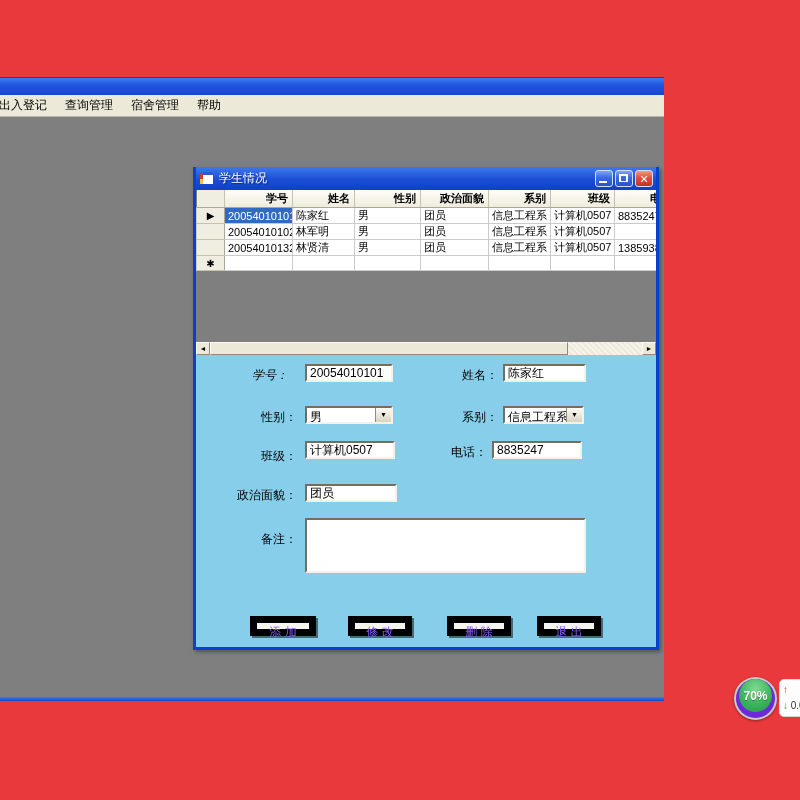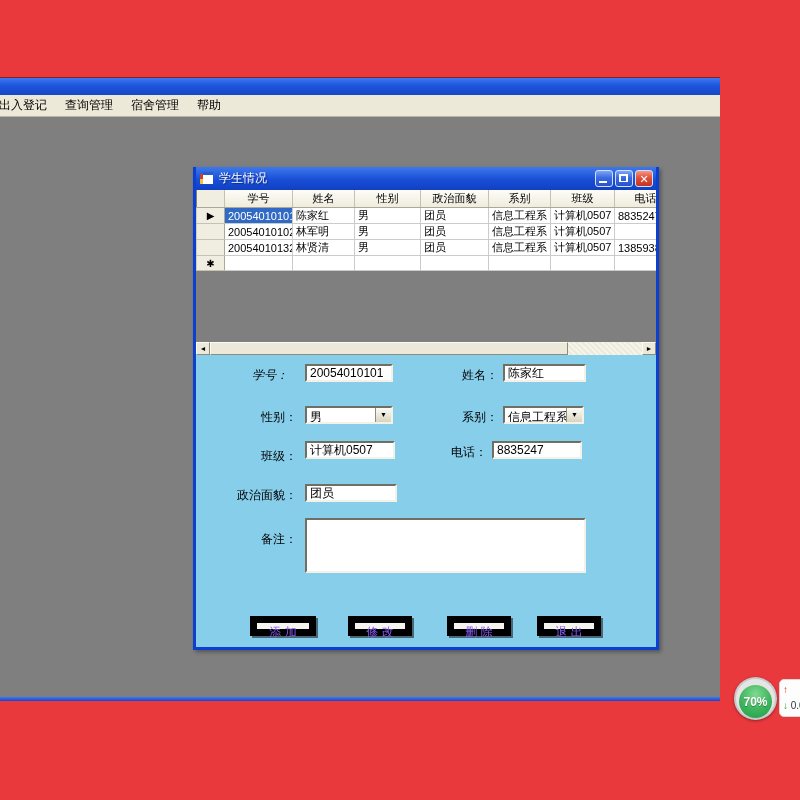--- a/index.html
+++ b/index.html
@@ -1,21 +1,21 @@
 <!DOCTYPE html>
 <html><head>
 <meta charset="utf-8">
 <style>
   * { margin:0; padding:0; box-sizing:border-box; }
   html,body { width:800px; height:800px; }
   body { font-family:"Liberation Sans","DejaVu Sans",sans-serif; }
   .page { position:relative; width:800px; height:800px; background:#ea393d; overflow:hidden; }
 
   
-  .win-strip { position:absolute; left:0; top:77px; width:720px; height:644px; }
+  .win-strip { position:absolute; left:0; top:77px; width:664px; height:644px; }
   .main-titlebar { height:18px; background:linear-gradient(180deg,#3d79f2 0%,#1e55dc 45%,#1747c8 100%); border-top:1px solid #8a1f22; }
   .menubar { height:22px; background:#ece9d8; border-bottom:1px solid #b9b5a4; display:flex; align-items:center; overflow:hidden; padding-left:0; }
   .menubar .mitem { font-size:12px; color:#000; padding:3px 9px; white-space:nowrap; cursor:default; }
   .menubar .mitem:first-child { margin-left:-10px; }
   .mdi { position:relative; height:580px; background:#7f7f7f; overflow:hidden; }
   .statusbar { position:relative; height:20px; background:#ece9d8; border-top:1px solid #ffffff; display:flex; align-items:center; }
   .spanel { height:16px; margin:1px 2px; border:1px solid; border-color:#9d9a8d #fbfaf5 #fbfaf5 #9d9a8d; font-size:12px; color:#000; display:flex; align-items:center; padding:0 4px; overflow:hidden; white-space:nowrap; }
   .spanel.p1 { width:96px; margin-left:0; border-left:none; }
   .spanel.p1 span { margin-left:-7px; }
   .spanel.p2 { width:170px; }
@@ -38,21 +38,21 @@
   .winbtn .x-glyph { position:absolute; left:0; top:1px; width:100%; text-align:center; color:#fff; font-size:11px; font-weight:bold; line-height:14px; }
 
   
   .grid-wrap { position:relative; flex:0 0 165px; background:#7f7f7f; overflow:hidden; }
   table.grid { border-collapse:collapse; table-layout:fixed; width:480px; font-size:11px; }
   table.grid col.c-rh { width:28px; }
   table.grid col.c1 { width:68px; } table.grid col.c2 { width:62px; }
   table.grid col.c3 { width:66px; } table.grid col.c4 { width:68px; }
   table.grid col.c5 { width:62px; } table.grid col.c6 { width:64px; }
   table.grid col.c7 { width:62px; }
-  table.grid th { background:linear-gradient(180deg,#fdfcf7,#efecdd); border-right:1px solid #c5c2b0; border-bottom:1px solid #aca899; text-align:center; font-weight:normal; padding:1px 4px; height:15px; white-space:nowrap; overflow:hidden; }
+  table.grid th { background:linear-gradient(180deg,#fdfcf7,#efecdd); border-right:1px solid #c5c2b0; border-bottom:1px solid #aca899; text-align:right; font-weight:bold; padding:1px 4px; height:15px; white-space:nowrap; overflow:hidden; }
   table.grid td { background:#fff; border:1px solid #cbcbcb; padding:0 3px; height:15px; white-space:nowrap; overflow:hidden; color:#000; }
   table.grid td.rowhdr { background:#f0eee1; border-right:1px solid #aca899; border-bottom:1px solid #c5c2b0; text-align:center; font-size:10px; color:#000; }
   table.grid td.selected { background:#316ac5; color:#fff; }
   table.grid th.corner { background:#f0eee1; }
 
   .hscroll { position:absolute; left:0; bottom:0; width:460px; height:13px; background:#f3f1e4; display:flex; }
   .sbtn { width:14px; height:13px; background:#ece9d8; border:1px solid; border-color:#fbfaf5 #8f8c7f #8f8c7f #fbfaf5; font-size:7px; line-height:11px; text-align:center; color:#000; flex:0 0 14px; }
   .sthumb { width:358px; height:13px; background:#ece9d8; border:1px solid; border-color:#fbfaf5 #8f8c7f #8f8c7f #fbfaf5; }
   .strack { flex:1; background:repeating-linear-gradient(45deg,#f6f4e9 0 2px,#eceadb 2px 4px); }
   .hscroll .sbtn.right { margin-left:0; }
@@ -67,21 +67,21 @@
   .combo .cbtn { width:16px; background:linear-gradient(180deg,#fdfcf7,#d8d4c0); border-left:1px solid #8f8c7f; text-align:center; font-size:7px; line-height:14px; color:#000; }
   textarea.tarea { position:absolute; resize:none; font-size:12px; font-family:"Liberation Sans","DejaVu Sans",sans-serif; padding:2px 3px; outline:none; }
   .xbtn { position:absolute; height:20px; background:#f5f4ee; border:7px solid #000000; box-shadow:2px 2px 0 rgba(20,20,20,.55); font-size:12px; color:#8b5cf6; text-align:center; line-height:18px; cursor:default; }
 
   
   .speedbox { position:absolute; left:779px; top:679px; width:46px; height:38px; background:#fdfdfd; border:1px solid #d8d8d8; border-radius:5px; font-size:10px; padding:2px 3px; line-height:16px; white-space:nowrap; }
   .speedbox .up { color:#e03020; font-weight:bold; }
   .speedbox .down { color:#2aa53a; font-weight:bold; }
   .speedbox .val { color:#333; }
   .badge { position:absolute; left:734px; top:677px; width:43px; height:43px; border-radius:50%; background:#c9c9c9; box-shadow:0 1px 3px rgba(0,0,0,.4); display:flex; align-items:center; justify-content:center; }
-  .badge .ring { width:39px; height:39px; border-radius:50%; background:#e5e5e5; display:flex; align-items:flex-end; justify-content:center; }
+  .badge .ring { width:39px; height:39px; border-radius:50%; background:#6d28d9; display:flex; align-items:flex-start; justify-content:center; }
   .badge .core { width:33px; height:33px; border-radius:50%; background:radial-gradient(circle at 50% 28%, #7fd98f 0%, #3cb45c 55%, #249a48 100%); color:#fff; font-size:12px; font-weight:bold; display:flex; align-items:center; justify-content:center; text-shadow:0 1px 1px rgba(0,0,0,.35); }
 </style>
 </head>
 <body>
 
 <div class="page">
 
   <div class="win-strip">
     <div class="main-titlebar"></div>
 

